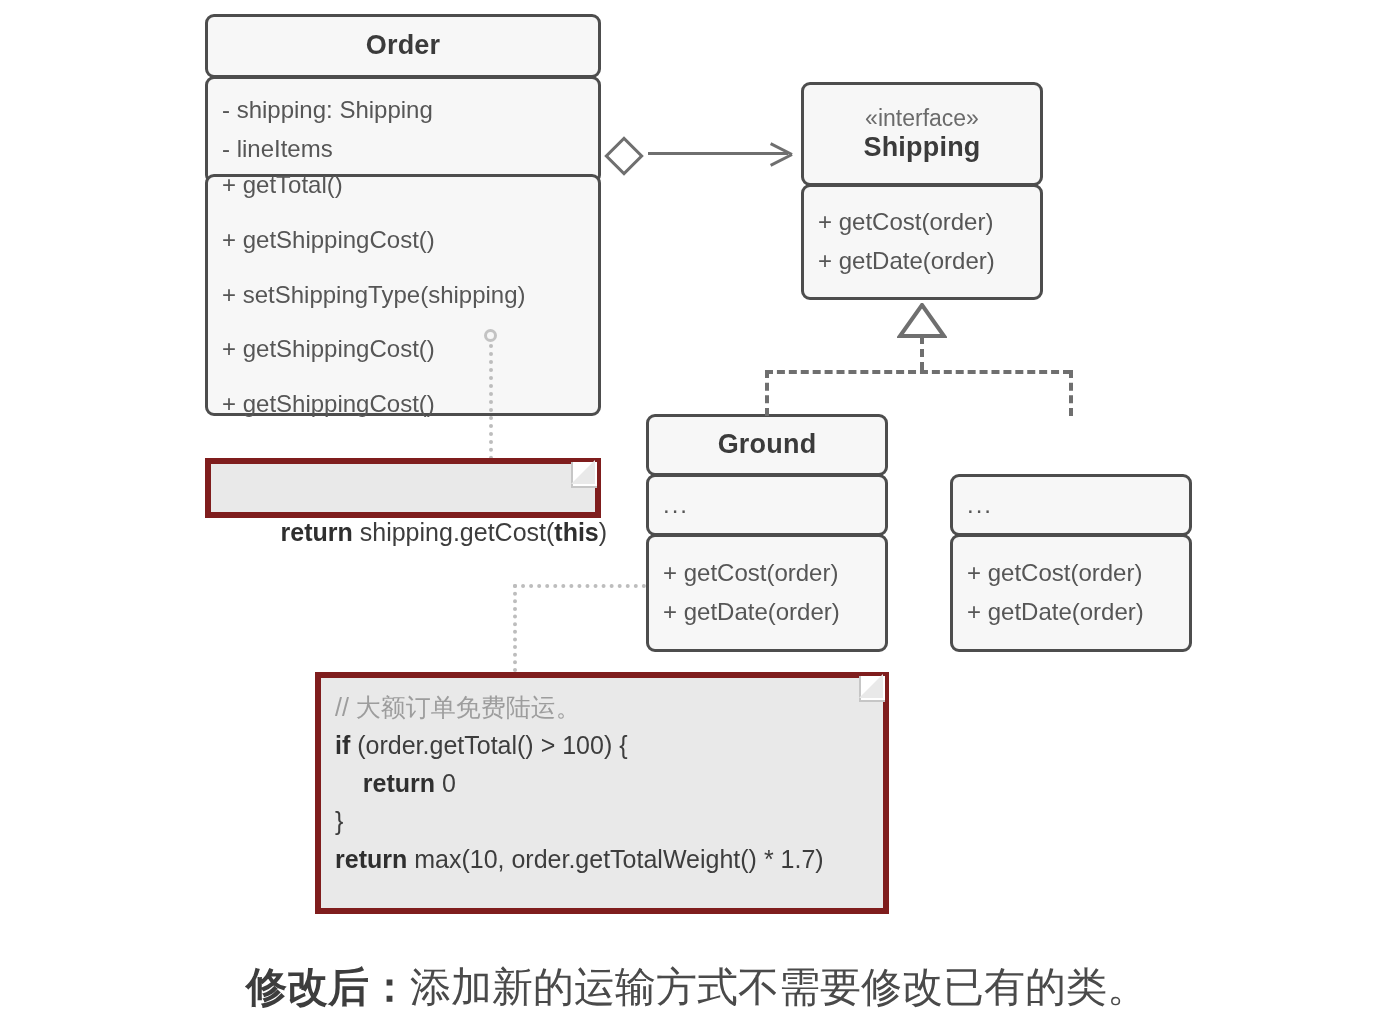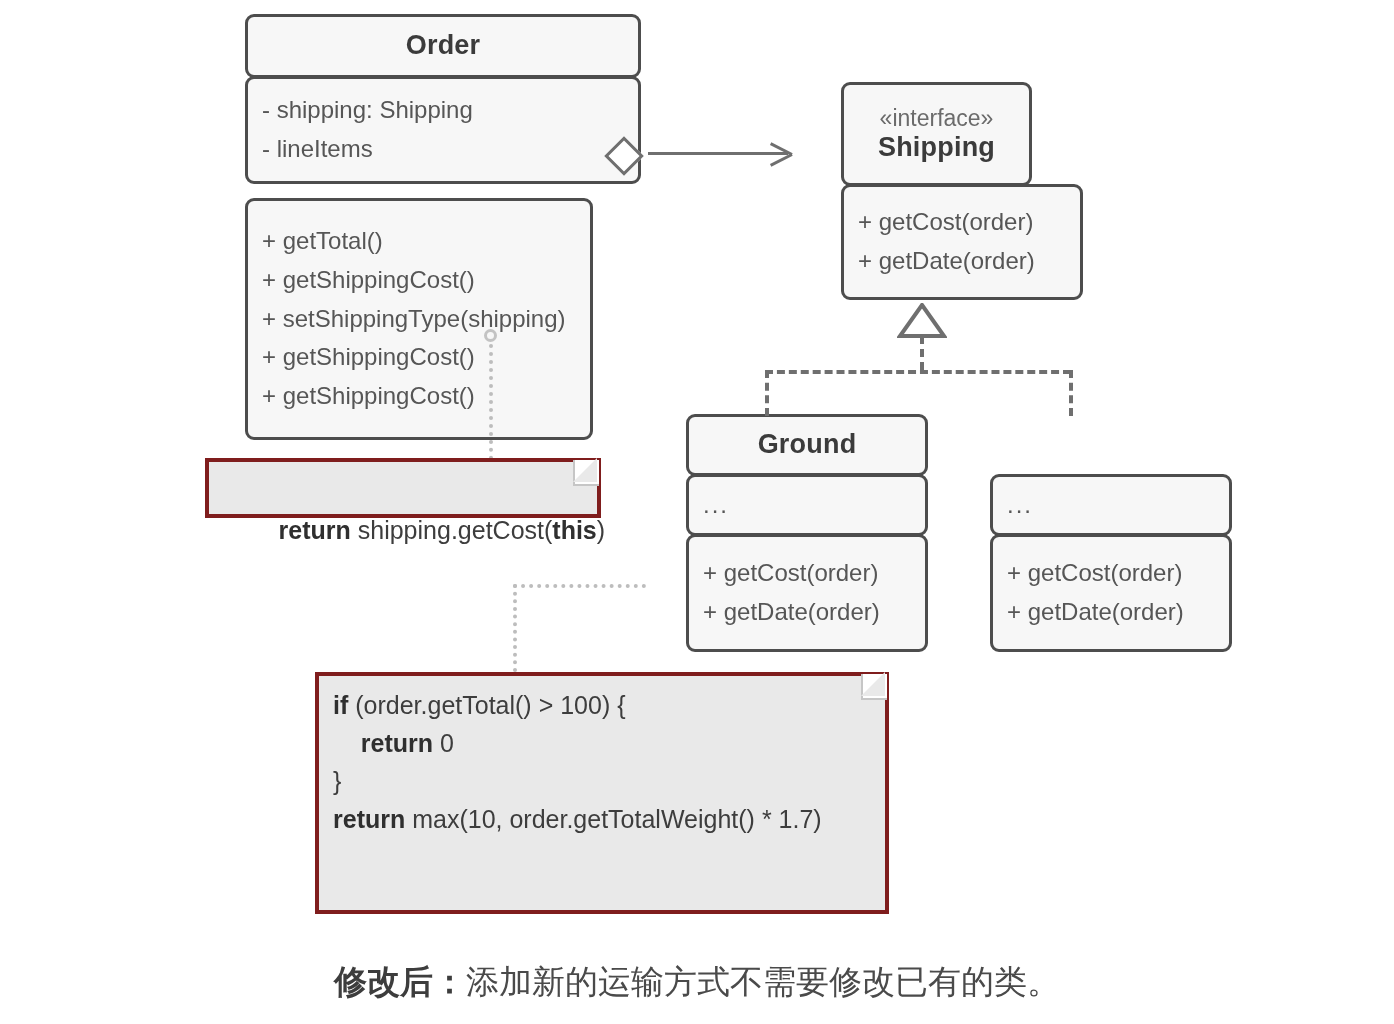--- a/index.html
+++ b/index.html
@@ -6,21 +6,21 @@
   body{
     width:1394px;height:1024px;
     background:#ffffff;
     font-family:"Liberation Sans","DejaVu Sans",sans-serif;
     overflow:hidden;
     position:relative;
   }
   #stage{position:absolute;left:0;top:0;width:1394px;height:1024px;}
 
   
-  .uml-class{position:absolute;margin-left:40px;}
+  .uml-class{position:absolute;}
   .cell{
     box-sizing:border-box;
     background:#f7f7f7;
     border:3px solid #4d4d4d;
     border-radius:9px;
     position:absolute;
     left:0;
     display:flex;
     flex-direction:column;
     justify-content:center;
@@ -53,21 +53,21 @@
   .member.dots{
     color:#565656;
     letter-spacing:2px;
   }
 
   
   .note{
     position:absolute;
     box-sizing:border-box;
     background:#e9e9e9;
-    border:4px solid #7f1d1d;
+    border:6px solid #7f1d1d;
     color:#3d3d3d;
   }
   .note .fold{
     position:absolute;
     top:-2px;right:-2px;
     width:24px;height:24px;
     background:#ffffff;
     border-left:2px solid #c6c6c6;
     border-bottom:2px solid #c6c6c6;
   }
@@ -121,50 +121,50 @@
     border-radius:50%;
     background:#f7f7f7;
     box-sizing:border-box;
   }
 
   
   .caption{
     position:absolute;
     width:100%;
     text-align:center;
-    font-size:33px;
+    font-size:41px;
     color:#4a4a4a;
     white-space:nowrap;
   }
   .caption b{font-weight:bold;color:#3d3d3d;}
 </style>
 </head>
 <body>
 
 <div id="stage">
 
   <div class="uml-class" style="left:205px; top:14px; width:396px; height:396px;">
     <div class="cell title" style="top:0; width:396px; height:64px;">
       <div class="cls-name">Order</div>
     </div>
     <div class="cell" style="top:62px; width:396px; height:108px;">
       <div class="member">- shipping: Shipping</div>
       <div class="member">- lineItems</div>
     </div>
-    <div class="cell" style="top:184px; width:348px; height:242px;">
+    <div class="cell" style="top:160px; width:396px; height:242px;gap:16px;">
       <div class="member">+ getTotal()</div>
       <div class="member">+ getShippingCost()</div>
       <div class="member">+ setShippingType(shipping)</div>
       <div class="member">+ getShippingCost()</div>
       <div class="member">+ getShippingCost()</div>
     </div>
   </div>
 
   <div class="uml-class" style="left:801px; top:82px; width:242px; height:218px;">
-    <div class="cell title" style="top:0; width:191px; height:104px;">
+    <div class="cell title" style="top:0; width:242px; height:104px;">
       <div class="cls-stereo">«interface»</div>
       <div class="cls-name">Shipping</div>
     </div>
     <div class="cell" style="top:102px; width:242px; height:116px;">
       <div class="member">+ getCost(order)</div>
       <div class="member">+ getDate(order)</div>
     </div>
   </div>
 
   <div class="uml-class" style="left:646px; top:414px; width:208px; height:238px;">
@@ -228,20 +228,21 @@
   </div>
 
   <div class="conn">
     <div class="dot-h" style="left:513px; top:584px; width:133px;"></div>
     <div class="dot-v" style="left:513px; top:584px; height:88px;"></div>
   </div>
 
   <div class="note" style="left:315px; top:672px; width:574px; height:242px;">
     <div class="fold"></div>
     <div style="padding:10px 0 0 14px;">
+      <div class="code-line comment">// 大额订单免费陆运。</div>
       <div class="code-line"><span class="kw">if</span><span> (order.getTotal() &gt; 100) {</span></div>
       <div class="code-line"><span>    </span><span class="kw">return</span><span> 0</span></div>
       <div class="code-line">}</div>
       <div class="code-line"><span class="kw">return</span><span> max(10, order.getTotalWeight() * 1.7)</span></div>
     </div>
   </div>
 
   <div class="caption" style="top:960px;">
     <b>修改后：</b><span>添加新的运输方式不需要修改已有的类。</span>
   </div>

